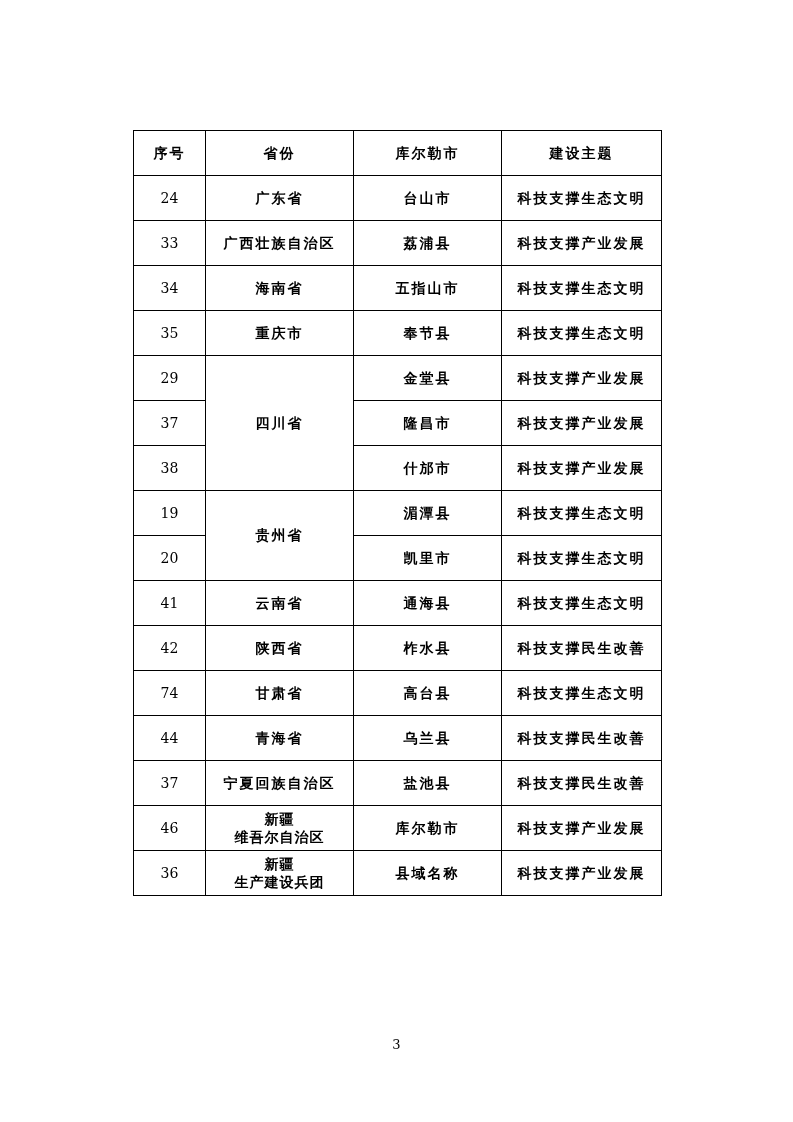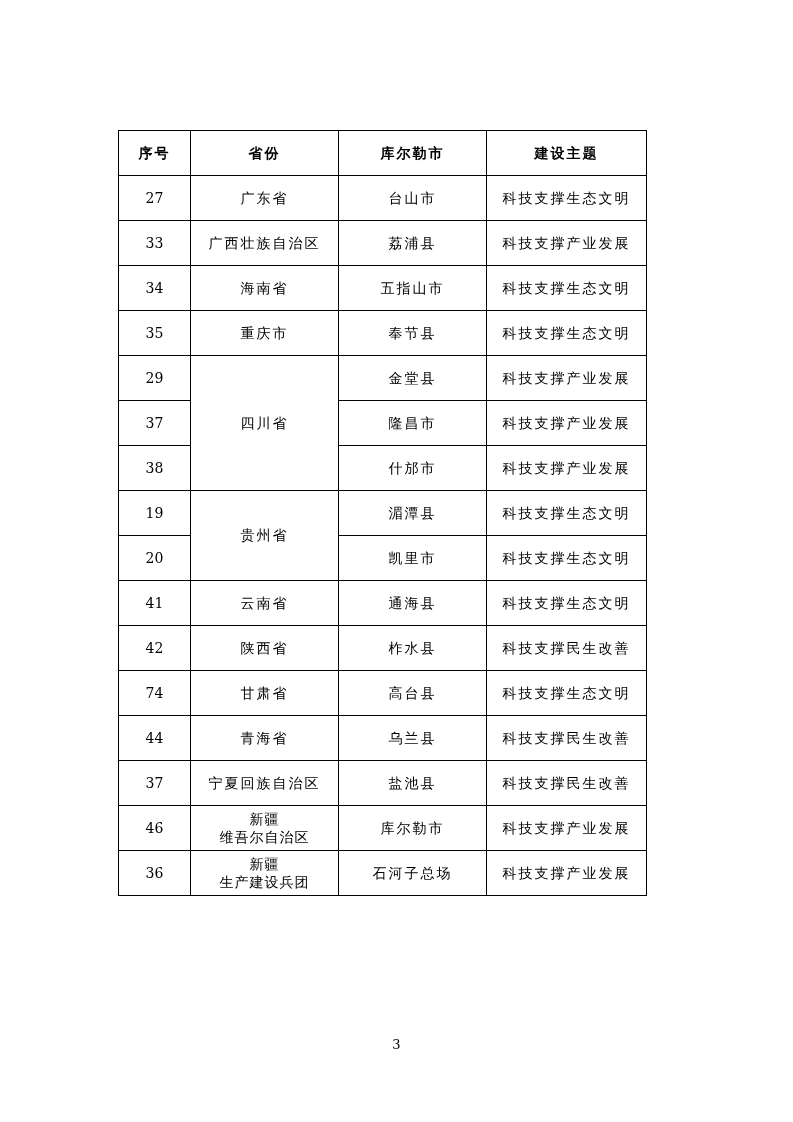--- a/index.html
+++ b/index.html
@@ -16,21 +16,21 @@
   }
   .page {
     position: absolute;
     top: 0; left: 0;
     width: 793px;
     height: 1122px;
     box-sizing: border-box;
   }
   .table-wrap {
     position: absolute;
-    left: 118px;
+    left: 133px;
     top: 130px;
     width: 528px;
   }
   table.doc-table {
     border-collapse: collapse;
     width: 528px;
     table-layout: fixed;
   }
   table.doc-table td, table.doc-table th {
     border: 1px solid #000000;
@@ -54,20 +54,21 @@
   tbody td {
     height: 44px;
   }
   td.idx {
     font-family: "DejaVu Serif", "Liberation Serif", serif;
     font-size: 14px;
     letter-spacing: 0;
   }
   td.cn {
     letter-spacing: 2px;
+    font-weight: bold;
   }
   td.multi {
     line-height: 1.25;
     letter-spacing: 1px;
   }
   .page-number {
     position: absolute;
     top: 1037px;
     left: 0;
     width: 793px;
@@ -93,21 +94,21 @@
         <tr>
           <td>序号</td>
           <td>省份</td>
           <td>库尔勒市</td>
           <td>建设主题</td>
         </tr>
       </thead>
       <tbody>
 
         <tr>
-          <td class="idx">27</td>
+          <td class="idx">24</td>
           <td class="cn">广东省</td>
           <td class="cn">台山市</td>
           <td class="cn">科技支撑生态文明</td>
         </tr>
 
         <tr>
           <td class="idx">33</td>
           <td class="cn">广西壮族自治区</td>
           <td class="cn">荔浦县</td>
           <td class="cn">科技支撑产业发展</td>
@@ -197,21 +198,21 @@
         <tr>
           <td class="idx">46</td>
           <td class="cn multi">新疆<br>维吾尔自治区</td>
           <td class="cn">库尔勒市</td>
           <td class="cn">科技支撑产业发展</td>
         </tr>
 
         <tr>
           <td class="idx">36</td>
           <td class="cn multi">新疆<br>生产建设兵团</td>
-          <td class="cn">石河子总场</td>
+          <td class="cn">县域名称</td>
           <td class="cn">科技支撑产业发展</td>
         </tr>
 
       </tbody>
     </table>
   </div>
 
   <div class="page-number">3</div>
 
 </div>

